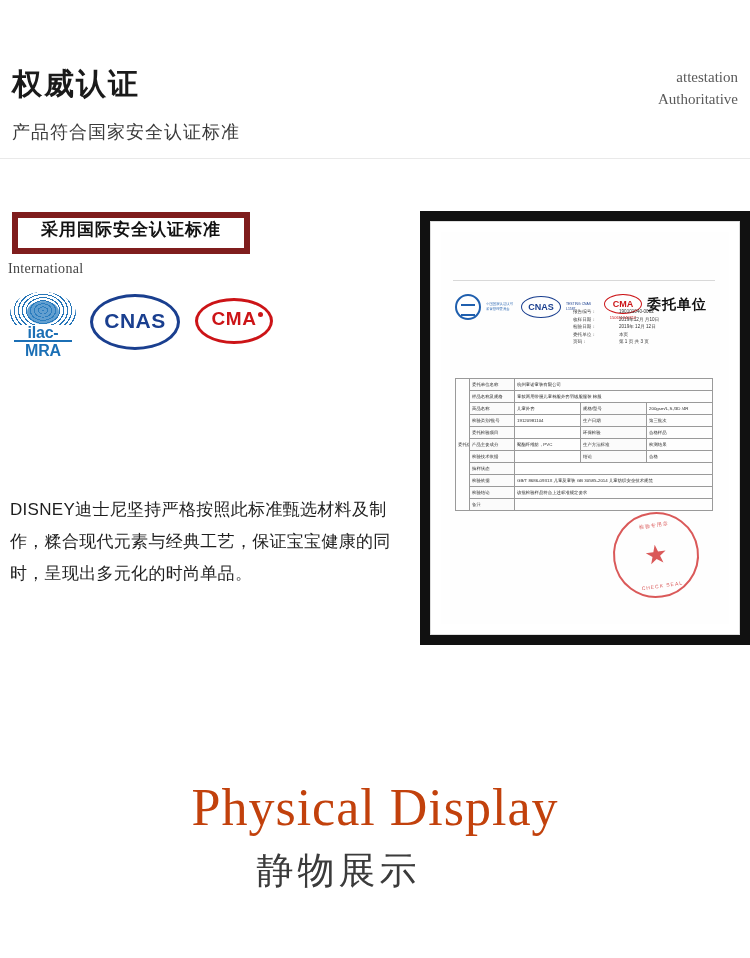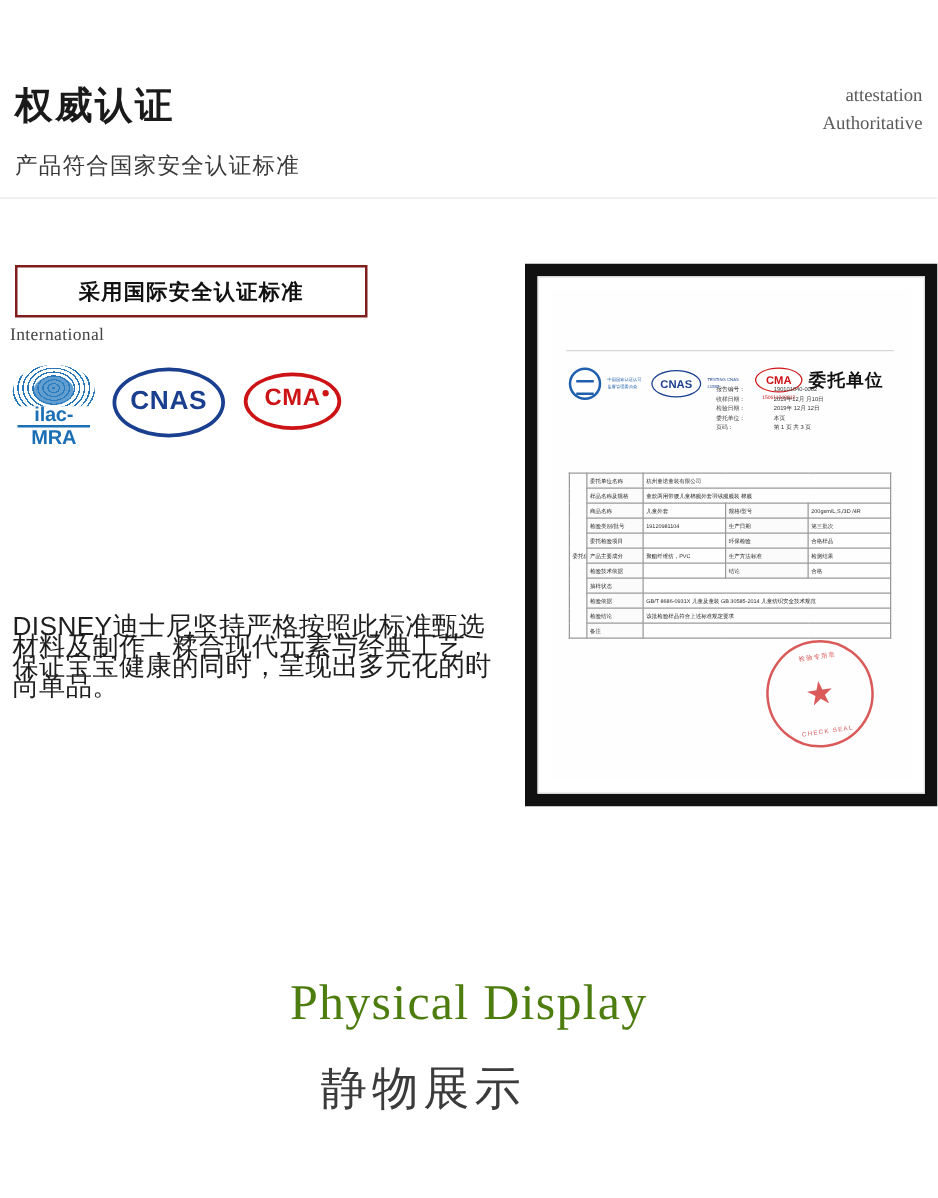--- a/index.html
+++ b/index.html
@@ -59,26 +59,25 @@
     width: 750px;
     height: 1px;
     background: #e9e9e9;
   }
 
   
   .std-box {
     position: absolute;
     left: 12px;
     top: 212px;
-    width: 282px;
+    width: 238px;
     height: 42px;
-    border: 2px solid #7f1d1d;
+    border: 6px solid #7f1d1d;
     box-sizing: border-box;
     display: flex;
-    align-items: center;
     justify-content: center;
   }
   .std-box-text {
     font-size: 17px;
     font-weight: 700;
     letter-spacing: 1px;
     color: #111;
   }
   .std-en {
     position: absolute;
@@ -198,22 +197,22 @@
     border-radius: 50%;
     background: #cc1417;
   }
 
   
   .para {
     position: absolute;
     left: 10px;
     top: 494px;
     width: 390px;
-    font-size: 21px;
-    line-height: 16px;
+    font-size: 17px;
+    line-height: 32px;
     color: #1e1e1e;
     letter-spacing: 0.3px;
   }
 
   
   .frame {
     position: absolute;
     left: 420px;
     top: 211px;
     width: 330px;
@@ -401,22 +400,22 @@
     letter-spacing: 1px;
   }
 
   
   .phys-en {
     position: absolute;
     left: 0; top: 778px;
     width: 750px;
     text-align: center;
     font-family: "Liberation Serif", serif;
-    font-size: 40px;
-    color: #4d7c0f;
+    font-size: 52px;
+    color: #c2410c;
     letter-spacing: 1px;
   }
   .phys-cn {
     position: absolute;
     left: 0; top: 846px;
     width: 677px;
     text-align: center;
     font-size: 37px;
     color: #3b3b3b;
     letter-spacing: 4px;

